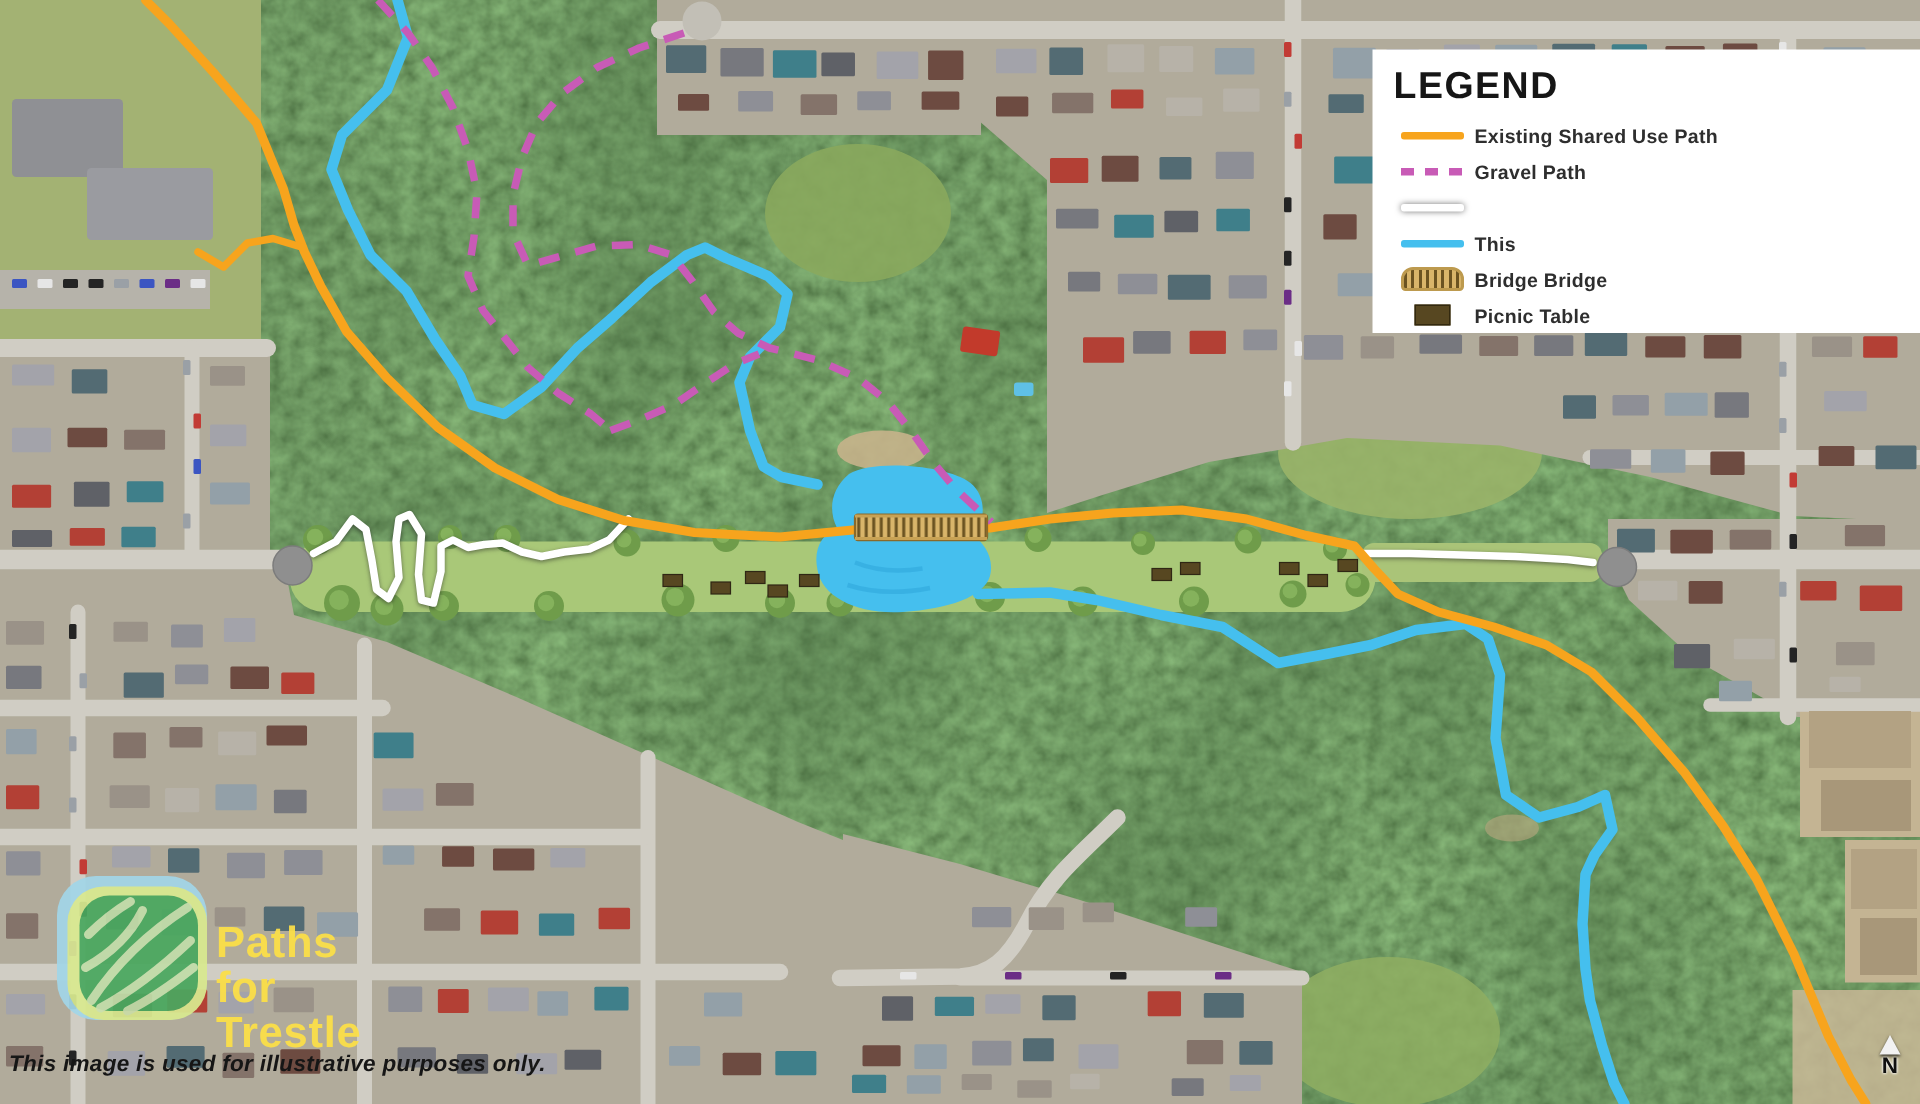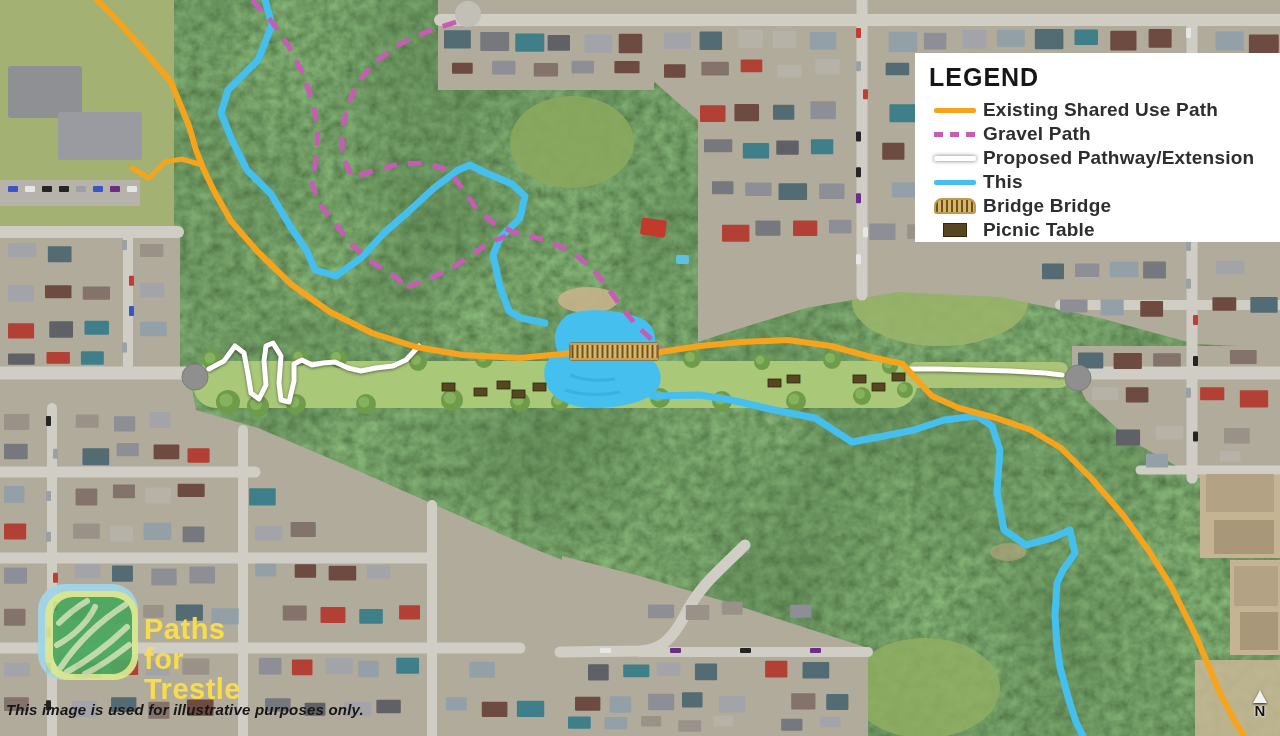--- a/index.html
+++ b/index.html
@@ -2,26 +2,26 @@
 <html><head>
 <meta charset="utf-8">
 <style>
   html,body{margin:0;padding:0;background:#222;}
   #stage{position:relative;width:1280px;height:736px;overflow:hidden;
          font-family:"Liberation Sans",sans-serif;background:#47673c;}
   #map{position:absolute;left:0;top:0;}
 
   
   .legend{position:absolute;left:915px;top:33px;width:365px;height:189px;
-          background:#ffffff;box-sizing:border-box;padding:8px 0 8px 12px;margin-top:20px;}
+          background:#ffffff;box-sizing:border-box;padding:8px 0 8px 12px;}
   .legend-title{font-size:25px;font-weight:bold;color:#161616;letter-spacing:1px;
                 margin:2px 0 6px 2px;}
   .legend-row{display:flex;align-items:center;height:24px;}
   .legend-row .sw{width:56px;display:flex;justify-content:center;align-items:center;flex:0 0 56px;}
-  .legend-row .lb{font-size:19px;font-weight:600;color:#2e2e2e;letter-spacing:.2px;white-space:nowrap;}
+  .legend-row .lb{font-size:13px;font-weight:600;color:#2e2e2e;letter-spacing:.2px;white-space:nowrap;}
   .sw-line{width:42px;height:5px;border-radius:2px;background:var(--c);}
   .sw-dash{width:42px;height:5px;background:repeating-linear-gradient(90deg,var(--c) 0 9px,transparent 9px 16px);}
   .sw-white{width:42px;height:5px;background:#fff;box-shadow:0 0 4px rgba(0,0,0,.55);border-radius:2px;}
   .sw-bridge{width:38px;height:12px;border:2px solid #bd9a4e;border-radius:8px 8px 3px 3px;
              background:repeating-linear-gradient(90deg,#6b5321 0 2px,var(--c) 2px 5px);}
   .sw-rect{width:22px;height:12px;background:var(--c);border:1px solid #33290f;}
 
   
   .logo{position:absolute;left:36px;top:582px;display:flex;align-items:flex-start;opacity:.93;}
   .logo-text{margin-left:4px;margin-top:32px;font-weight:bold;font-size:29px;line-height:30px;
@@ -504,21 +504,20 @@
         <span class="sw">
             <i class="sw-dash" style="--c: #C85BB6;"></i>
           </span>
         <span class="lb">Gravel Path</span>
       </div>
 
       <div class="legend-row">
         <span class="sw">
             <i class="sw-white" style="--c: #FFFFFF;"></i>
           </span>
-        <span class="lb">Proposed Pathway/Extension</span>
       </div>
 
       <div class="legend-row">
         <span class="sw">
             <i class="sw-line" style="--c: #45BFEE;"></i>
           </span>
         <span class="lb">This</span>
       </div>
 
       <div class="legend-row">

